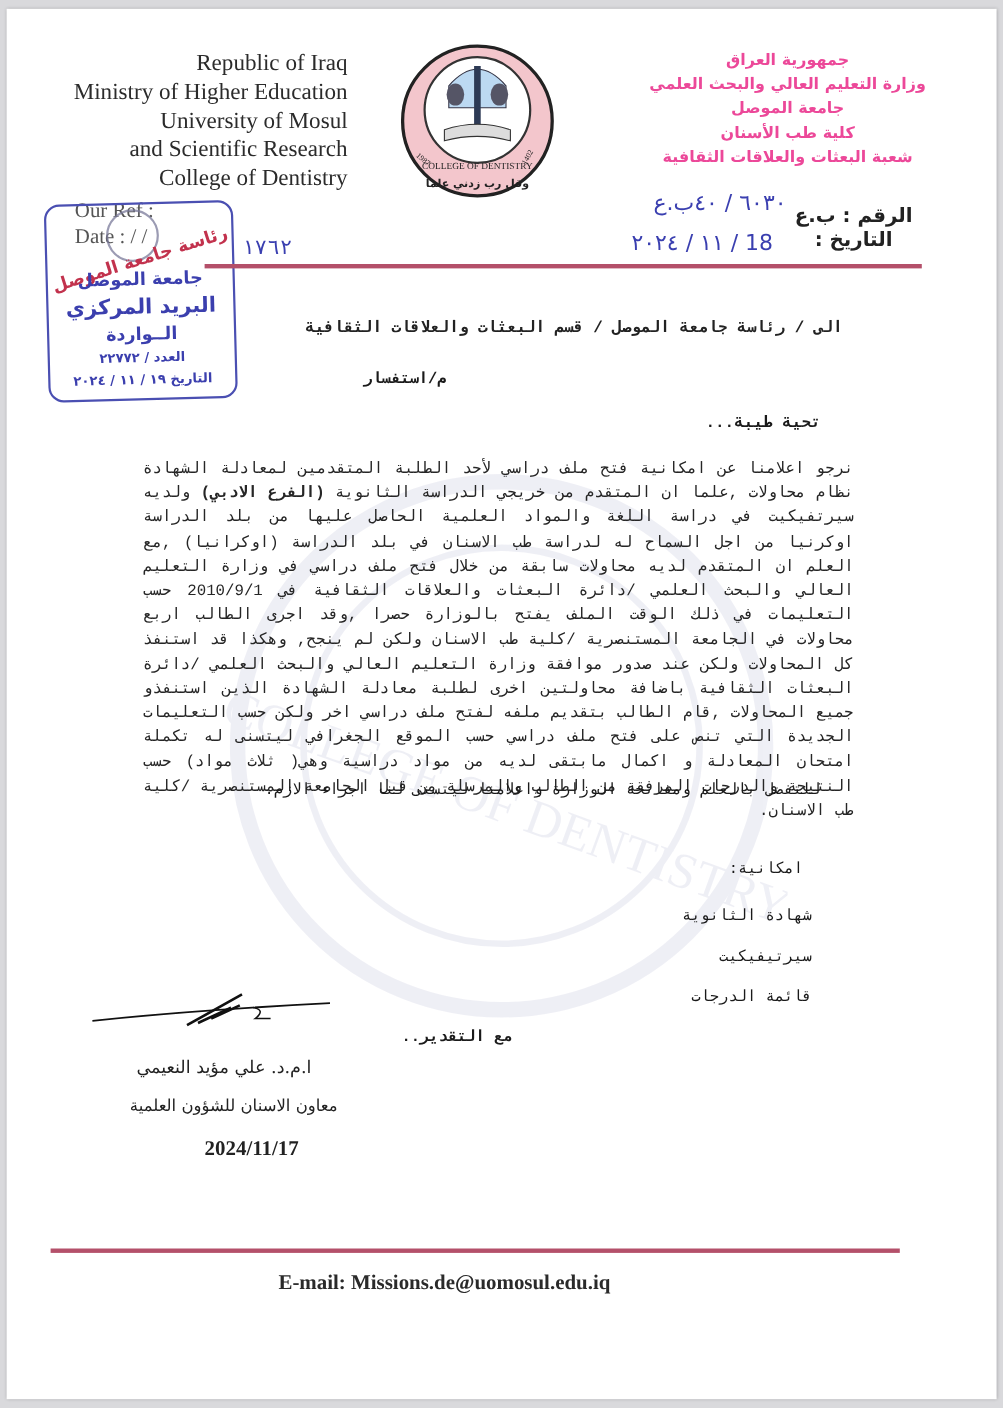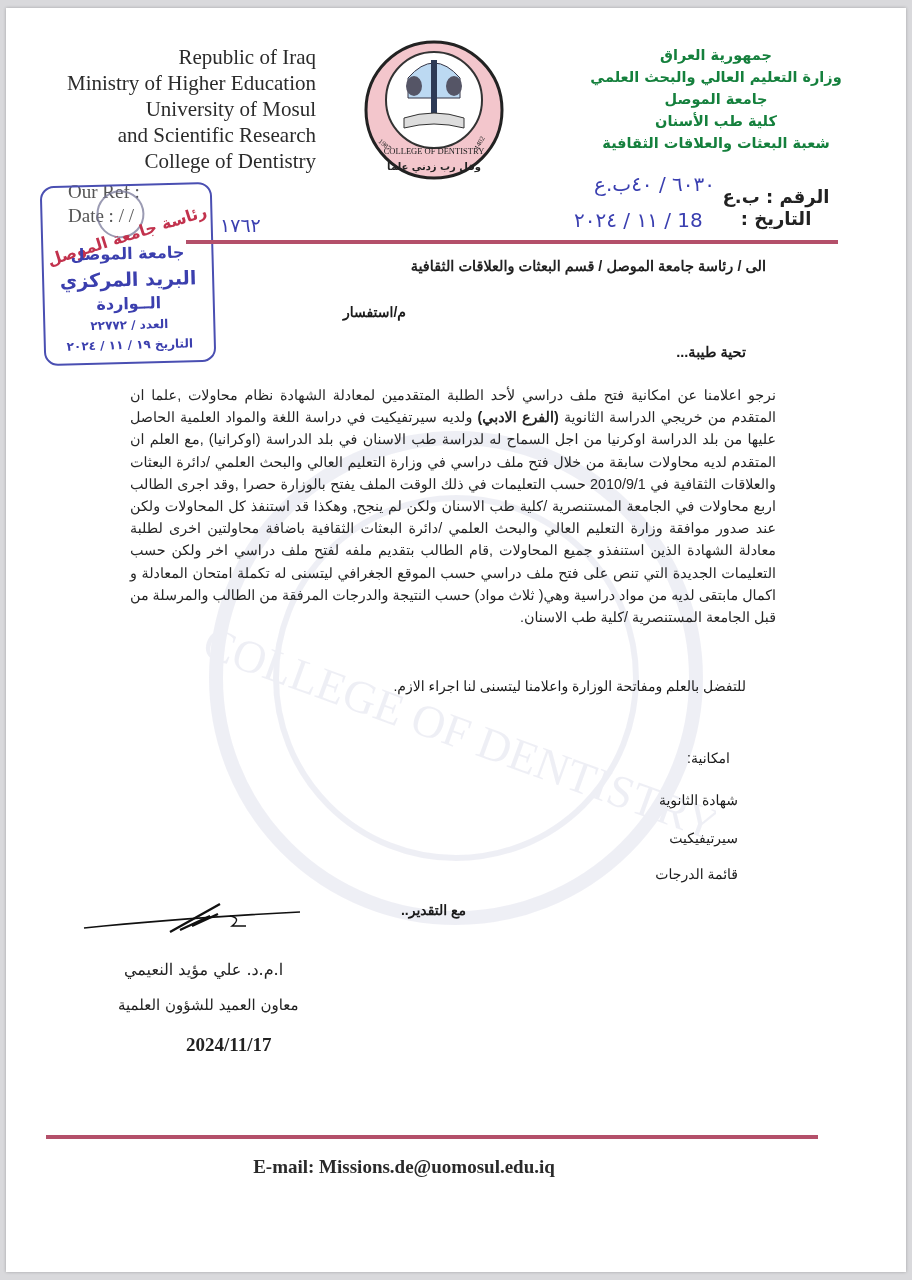--- a/index.html
+++ b/index.html
@@ -14,21 +14,21 @@
   .abs { position: absolute; }
 
   
   .en-head {
     left: 30px; top: 36px; width: 280px; text-align: right;
     font-family: "Liberation Serif", "DejaVu Serif", serif; font-size: 21px; line-height: 26px; color: #2b2b2b;
   }
   
   .ar-head {
     left: 580px; top: 36px; width: 260px; text-align: center; direction: rtl;
-    font-family: "DejaVu Sans", sans-serif; font-weight: bold; font-size: 14.5px; line-height: 22px; color: #15803d;
+    font-family: "DejaVu Sans", sans-serif; font-weight: bold; font-size: 14.5px; line-height: 22px; color: #ec4899;
   }
   
   .logo { left: 354px; top: 30px; width: 148px; height: 144px; }
 
   
   .ref-en {
     left: 62px; top: 172px; font-family: "Liberation Serif", serif; font-size: 19px; line-height: 24px; color: #555;
   }
   .ref-en div { height: 24px; }
 
@@ -43,36 +43,36 @@
   .stamp .s3 { top: 82px; font-size: 19px; }
   .stamp .s4 { top: 108px; font-size: 16px; }
   .stamp .s5 { top: 132px; font-size: 12px; }
   .stamp .s6 { top: 152px; font-size: 12px; }
   .stamp .seal {
     position: absolute; left: 54px; top: 4px; width: 44px; height: 44px; border-radius: 50%;
     border: 2px solid #7a7a9a; opacity: 0.75;
   }
 
   .hand-num {
-    left: 214px; top: 206px; font-family: Liberation Sans, sans-serif; font-size: 19px; color: #3a3fb0; letter-spacing: 2px;
+    left: 214px; top: 206px; font-family: Liberation Mono, monospace; font-size: 19px; color: #3a3fb0; letter-spacing: 2px;
   }
 
   
   .ar-ref {
     left: 700px; top: 178px; width: 140px; direction: rtl; text-align: center;
     font-family: "DejaVu Sans", sans-serif; font-weight: bold; font-size: 18px; line-height: 22px; color: #222;
   }
   .hand-ref1 { left: 588px; top: 164px; font-size: 20px; color: #3a3fb0; font-family: "DejaVu Sans", sans-serif; letter-spacing: 2px; direction: rtl; }
   .hand-ref2 { left: 568px; top: 200px; font-size: 20px; color: #3a3fb0; font-family: "DejaVu Sans", sans-serif; letter-spacing: 2px; direction: rtl; }
 
   .rule-top { left: 180px; top: 232px; width: 652px; height: 4px; background: #b4506a; }
   .rule-bottom { left: 40px; top: 1127px; width: 772px; height: 4px; background: #b4506a; }
 
   
-  .rtl { direction: rtl; text-align: right; font-family: Liberation Sans, sans-serif; }
+  .rtl { direction: rtl; text-align: right; font-family: Liberation Mono, monospace; margin-top: 32px; }
   .to-line { right: 140px; top: 250px; font-weight: bold; font-size: 14.5px; color: #222; }
   .subject { right: 500px; top: 296px; font-weight: bold; font-size: 14px; }
   .greeting { right: 160px; top: 336px; font-weight: bold; font-size: 14.5px; }
   .body-text {
     left: 124px; top: 376px; width: 646px; font-size: 14.3px; line-height: 22.2px; text-align: justify; text-align-last: right; color: #262626;
   }
   .body-text b { font-weight: bold; }
   .closing { right: 160px; top: 670px; font-size: 14px; }
   .attach-title { right: 176px; top: 742px; font-size: 14px; }
   .attach-item { right: 168px; font-size: 14px; }
@@ -168,18 +168,18 @@
 
   <div class="abs rtl regards">مع التقدير..</div>
 
   <svg class="abs" style="left:74px; top:890px; width:230px; height:40px;" viewBox="0 0 230 40">
     <path d="M4 30 Q100 20 220 14" stroke="#111" stroke-width="1.6" fill="none"></path>
     <path d="M90 34 L140 6 M100 32 L130 18 L112 28 L138 16" stroke="#111" stroke-width="2.4" fill="none"></path>
     <path d="M150 18 Q162 20 152 28 L166 28" stroke="#111" stroke-width="1.4" fill="none"></path>
   </svg>
 
   <div class="abs sig-name">ا.م.د. علي مؤيد النعيمي</div>
-  <div class="abs sig-title">معاون العميد للشؤون العلمية</div>
+  <div class="abs sig-title">معاون الاسنان للشؤون العلمية</div>
   <div class="abs sig-date">2024/11/17</div>
 
   <div class="abs rule-bottom"></div>
   <div class="abs email">E-mail: Missions.de@uomosul.edu.iq</div>
 </div>
 
 </body></html>

